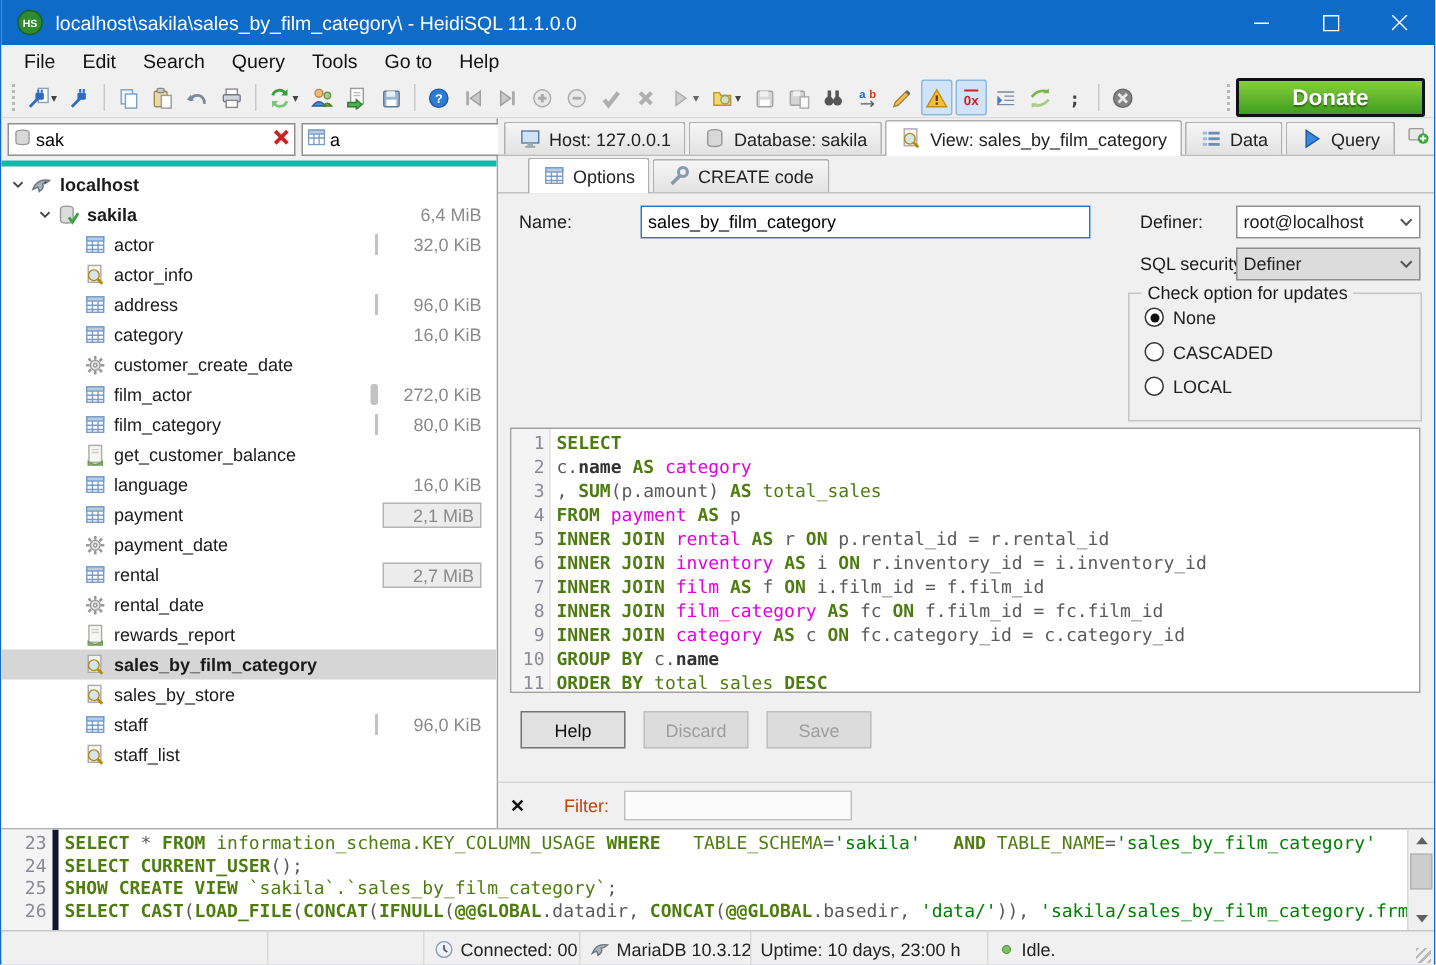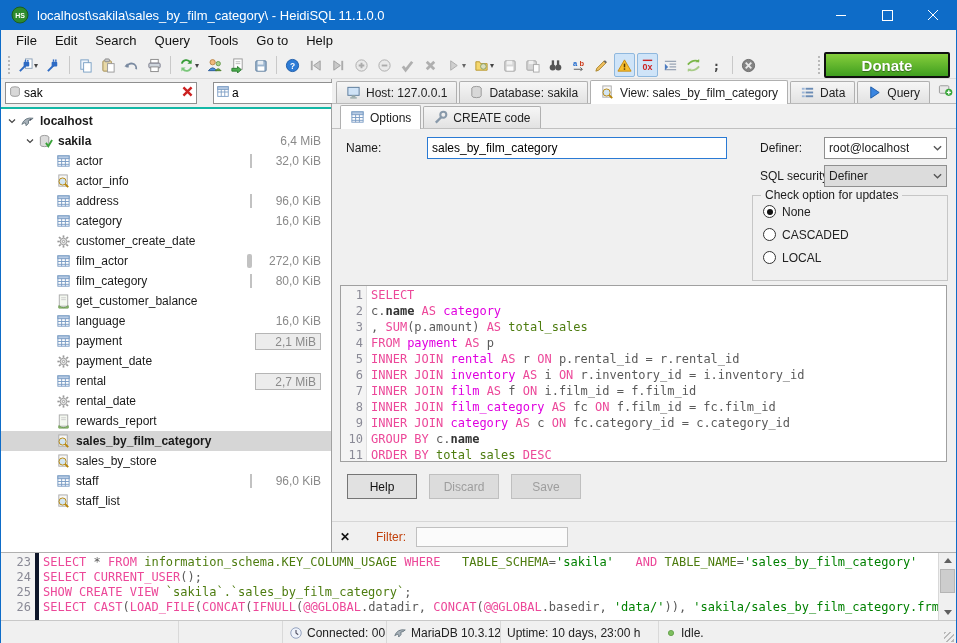--- a/index.html
+++ b/index.html
@@ -20,64 +20,64 @@
   .tbtn{height:22px;display:inline-flex;align-items:center;justify-content:center;padding:0 2px;margin:0 1px;border:1px solid transparent;border-radius:2px;}
   .tbtn.tog{background:#cfe4f8;border-color:#8fb8de;}
   .tbtn.dis{opacity:.8;}
   .tbtn .dd{font-size:8px;color:#444;margin-left:1px;}
   .tsep{width:1px;height:18px;background:#c9c9c9;margin:0 4px;}
   .tspacer{flex:1;}
   .donate{width:122px;height:22px;margin-right:4px;background:linear-gradient(#86ce3c,#3f9e1f);border:2px solid #101010;border-radius:2px;color:#fff;font-weight:bold;font-size:15px;display:flex;align-items:center;justify-content:center;text-shadow:0 1px 1px rgba(0,0,0,.4);}
   
   .content{flex:0 0 473px;display:flex;min-height:0;}
   .sidebar{width:330px;flex:0 0 330px;display:flex;flex-direction:column;border-right:1px solid #a0a0a0;background:#f0f0f0;}
-  .filters{height:24px;display:flex;align-items:center;padding:2px 3px 2px 4px;gap:16px;flex:0 0 auto;justify-content:space-between;}
+  .filters{height:24px;display:flex;align-items:center;padding:2px 3px 2px 4px;gap:4px;flex:0 0 auto;justify-content:space-between;}
   .finput{flex:1;height:20px;background:#fff;border:1px solid #8f8f8f;display:flex;align-items:center;padding:0 2px;}
   .finput input{border:none;outline:none;flex:1;min-width:10px;font-family:"Liberation Sans",sans-serif;font-size:12px;padding:0 2px;background:transparent;}
   .starbtn{width:24px;height:22px;display:flex;align-items:center;justify-content:center;}
-  .tree{flex:1;background:#fff;border-top:2px solid #14b8a6;overflow:hidden;padding-top:2px;}
+  .tree{flex:1;background:#fff;border-top:4px solid #14b8a6;overflow:hidden;padding-top:2px;}
   .trow{height:20px;display:flex;align-items:center;}
   .trow.sel{background:#d6d6d6;}
   .trow .lbl{margin-left:4px;color:#1a1a1a;white-space:nowrap;}
   .trow.b .lbl{font-weight:bold;}
   .chev{width:14px;display:flex;justify-content:center;}
   .tspace{width:14px;}
   .ticon{width:17px;display:flex;justify-content:center;}
   .tfill{flex:1;}
   .tick{width:2px;height:14px;background:#c2c2c2;margin-right:3px;}
   .tick.thick{width:5px;border-radius:2px;}
   .size{width:66px;text-align:right;margin-right:10px;color:#8a8a8a;white-space:nowrap;}
   .size.box{border:1px solid #b5b5b5;background:#ececec;box-sizing:border-box;padding-right:4px;height:17px;line-height:16px;}
   
   .main{flex:1;display:flex;flex-direction:column;min-width:0;background:#f0f0f0;}
   .tabbar{height:24px;display:flex;align-items:flex-end;padding-left:4px;border-bottom:1px solid #b9b9b9;flex:0 0 auto;}
   .tab{height:21px;display:inline-flex;align-items:center;gap:5px;padding:0 9px;margin-right:2px;border:1px solid #b0b0b0;border-bottom:none;background:linear-gradient(#f6f6f6,#e2e2e2);font-size:12px;color:#222;border-radius:2px 2px 0 0;}
   .tab.active{background:#fff;height:23px;margin-bottom:-1px;position:relative;z-index:2;}
   .newtabbtn{margin-left:6px;margin-bottom:3px;}
-  .subtabbar{height:24px;display:flex;align-items:flex-end;padding-left:8px;border-bottom:1px solid #c0c0c0;flex:0 0 auto;}
+  .subtabbar{height:24px;display:flex;align-items:flex-end;padding-left:20px;border-bottom:1px solid #c0c0c0;flex:0 0 auto;}
   .tabpage{flex:1;display:flex;flex-direction:column;min-height:0;}
   
   .formpanel{height:154px;flex:0 0 auto;position:relative;}
   .flabel{position:absolute;color:#1a1a1a;}
   .name-input{position:absolute;left:95px;top:8px;width:300px;height:22px;box-sizing:border-box;border:1px solid #2a7ad4;font-family:"Liberation Sans",sans-serif;font-size:12px;padding:0 4px;outline:none;}
   .combo{position:absolute;width:123px;height:22px;box-sizing:border-box;border:1px solid #8f8f8f;background:#fff;display:flex;align-items:center;justify-content:space-between;padding:0 4px;}
   .combo.gray{background:#dcdcdc;}
   .combo .cval{white-space:nowrap;overflow:hidden;}
   .group{position:absolute;border:1px solid #c6c6c6;background:#f0f0f0;}
   .gtitle{position:absolute;top:-8px;left:8px;background:#f0f0f0;padding:0 4px;color:#1a1a1a;}
   .radio-row{display:flex;align-items:center;gap:6px;margin:8px 0 0 10px;height:15px;}
   .rb{width:13px;height:13px;border:1px solid #333;border-radius:50%;background:#fff;box-sizing:border-box;position:relative;flex:0 0 auto;}
   .rb.on::after{content:"";position:absolute;left:2.5px;top:2.5px;width:6px;height:6px;border-radius:50%;background:#111;}
   
   .editorwrap{padding:2px 9px 0 8px;flex:0 0 auto;}
   .editor{height:175px;background:#fff;border:1px solid #a0a0a0;display:flex;overflow:hidden;font-family:"DejaVu Sans Mono",monospace;font-size:12px;line-height:16px;}
   .gutter{width:22px;background:#f4f4f4;border-right:1px solid #e0e0e0;text-align:right;color:#8a8a96;padding:1px 3px 0 0;flex:0 0 auto;}
   .codecol{flex:1;padding:1px 0 0 4px;overflow:hidden;white-space:pre;}
   .cl{height:16px;white-space:pre;}
-  .kw{color:#ec4899;font-weight:normal;}
+  .kw{color:#4d7c0f;font-weight:bold;}
   .tbl{color:#e000e0;}
   .oli{color:#4d7c0f;}
   .str{color:#008000;}
   .pl{color:#5a5a5a;}
   .bd{color:#333;font-weight:bold;}
   
   .btnrow{display:flex;gap:12px;margin:12px 0 0 15px;flex:0 0 auto;}
   .btn{min-width:70px;height:25px;box-sizing:border-box;background:#e1e1e1;border:1px solid #757575;display:flex;align-items:center;justify-content:center;font-size:12px;color:#111;padding:0 10px;}
   .btn.disabled{color:#9d9d9d;border-color:#bfbfbf;background:#dcdcdc;}
   

